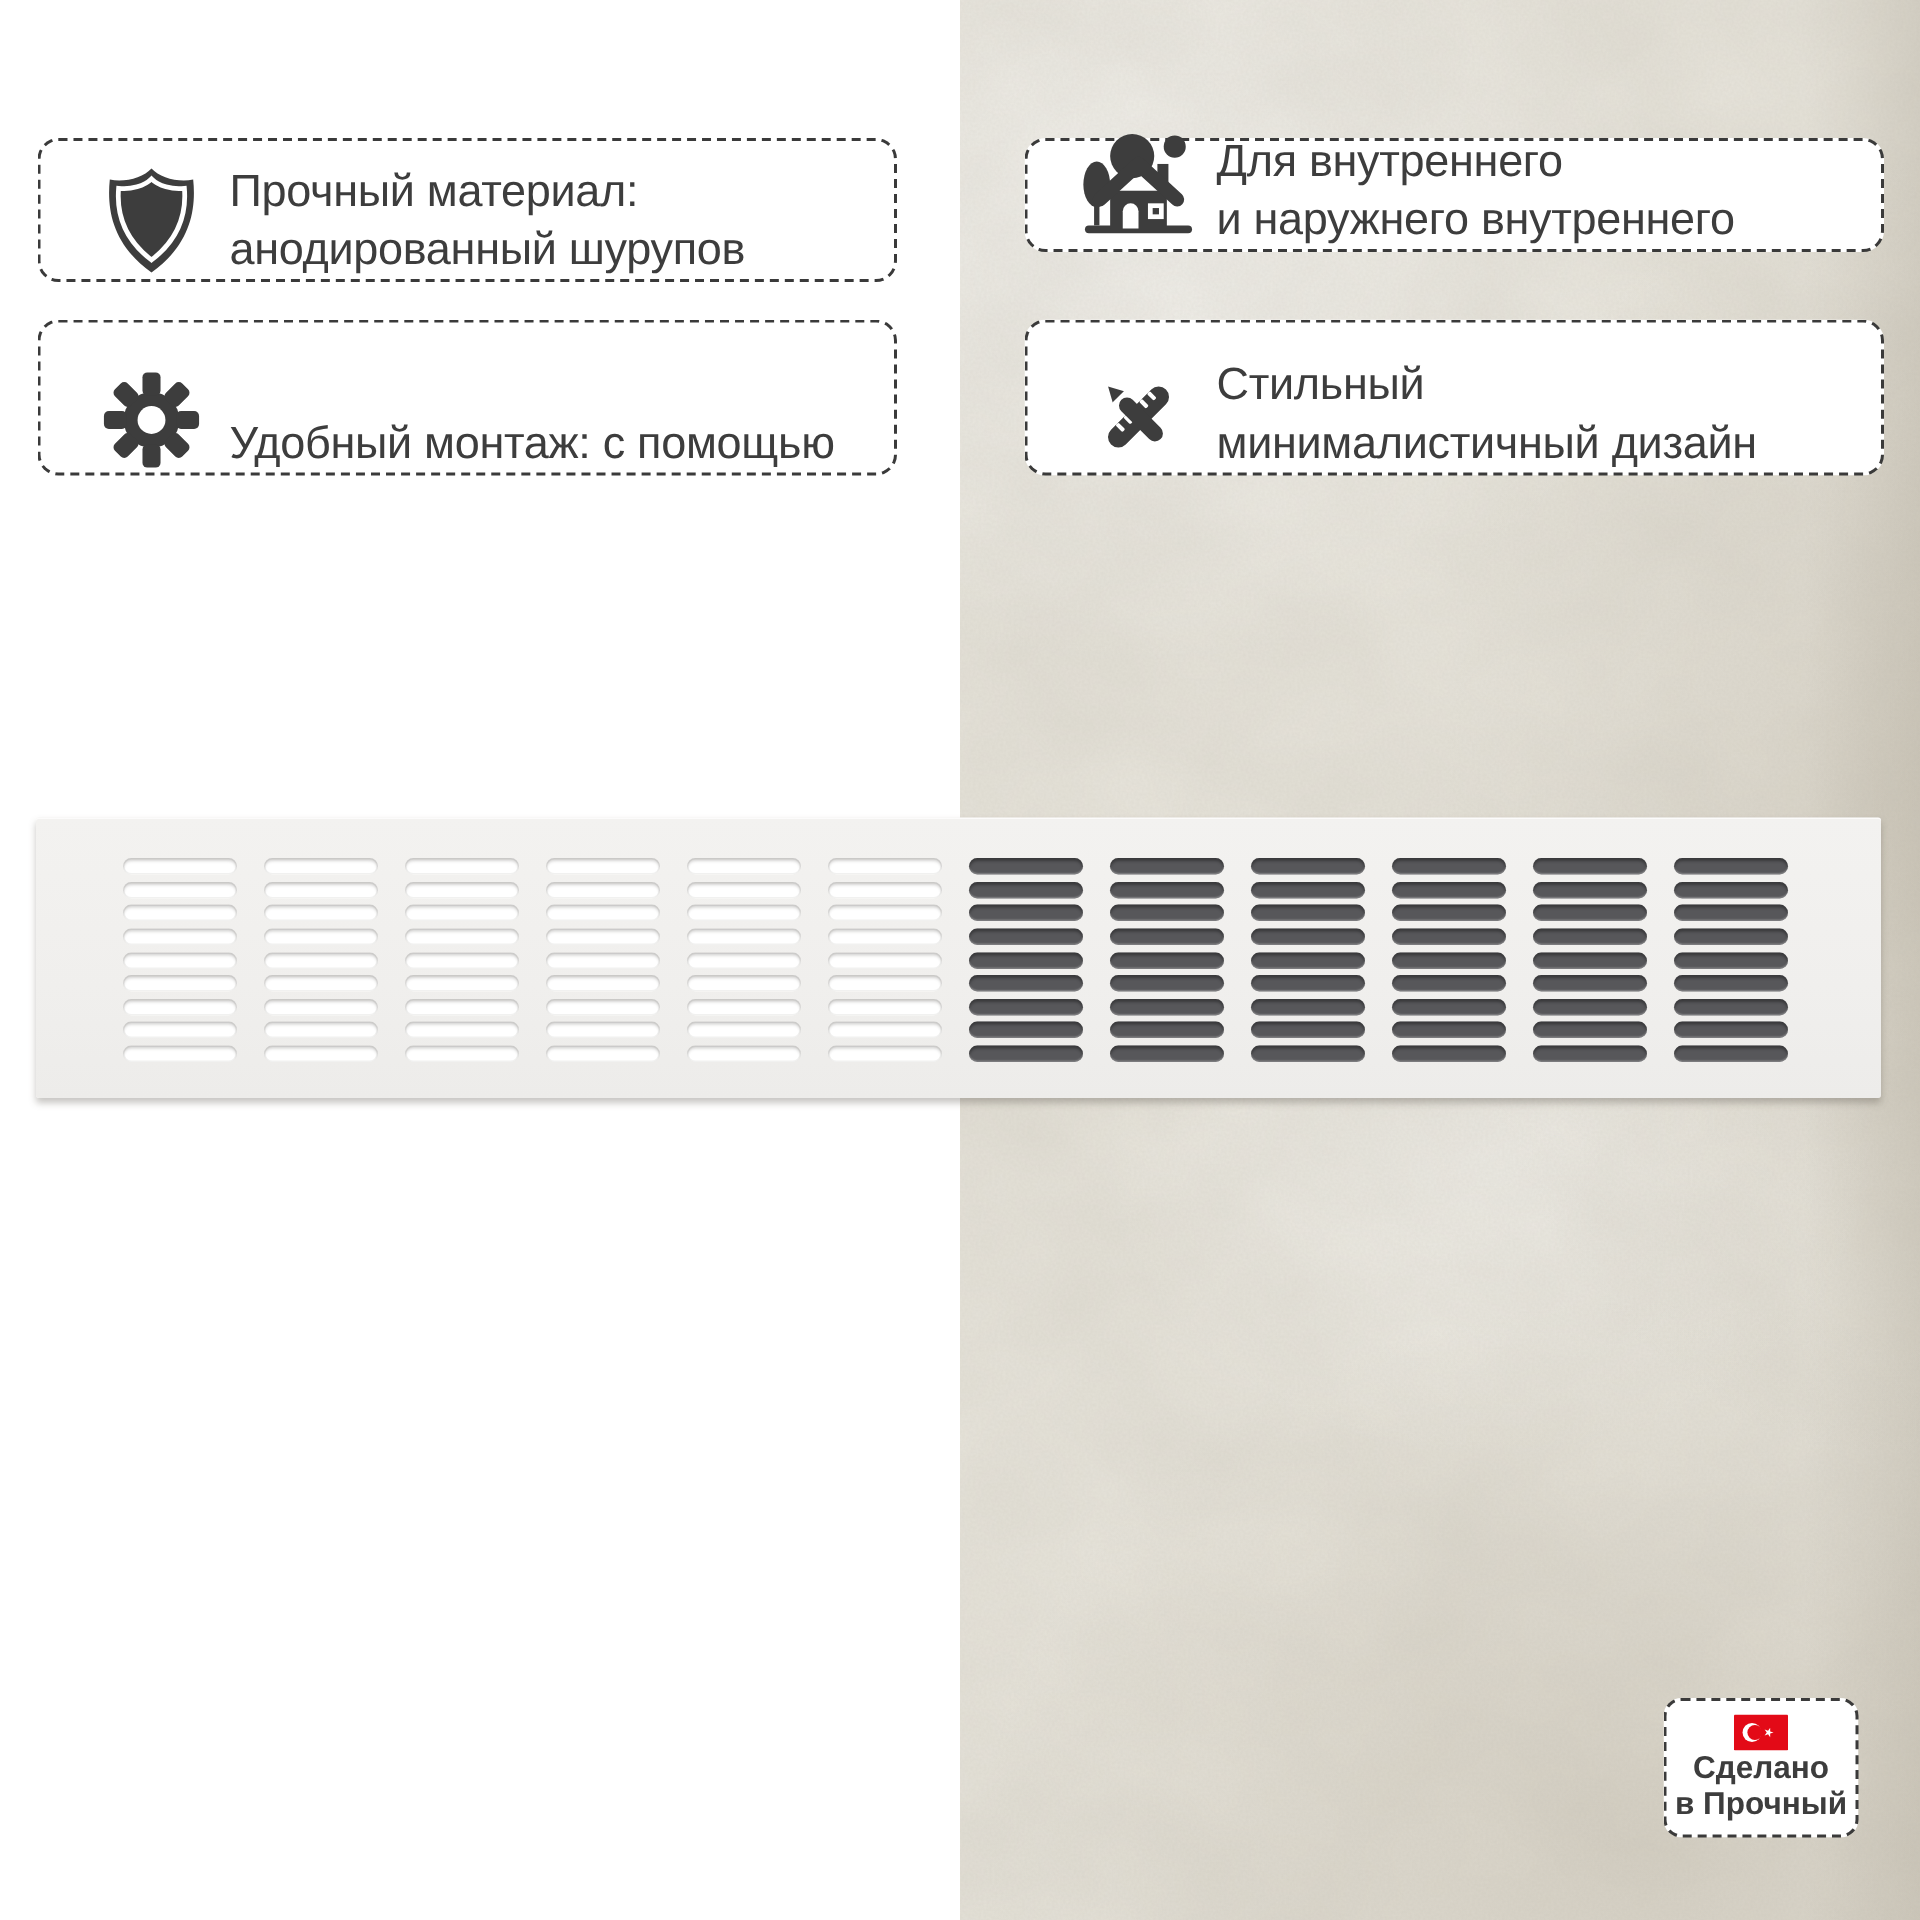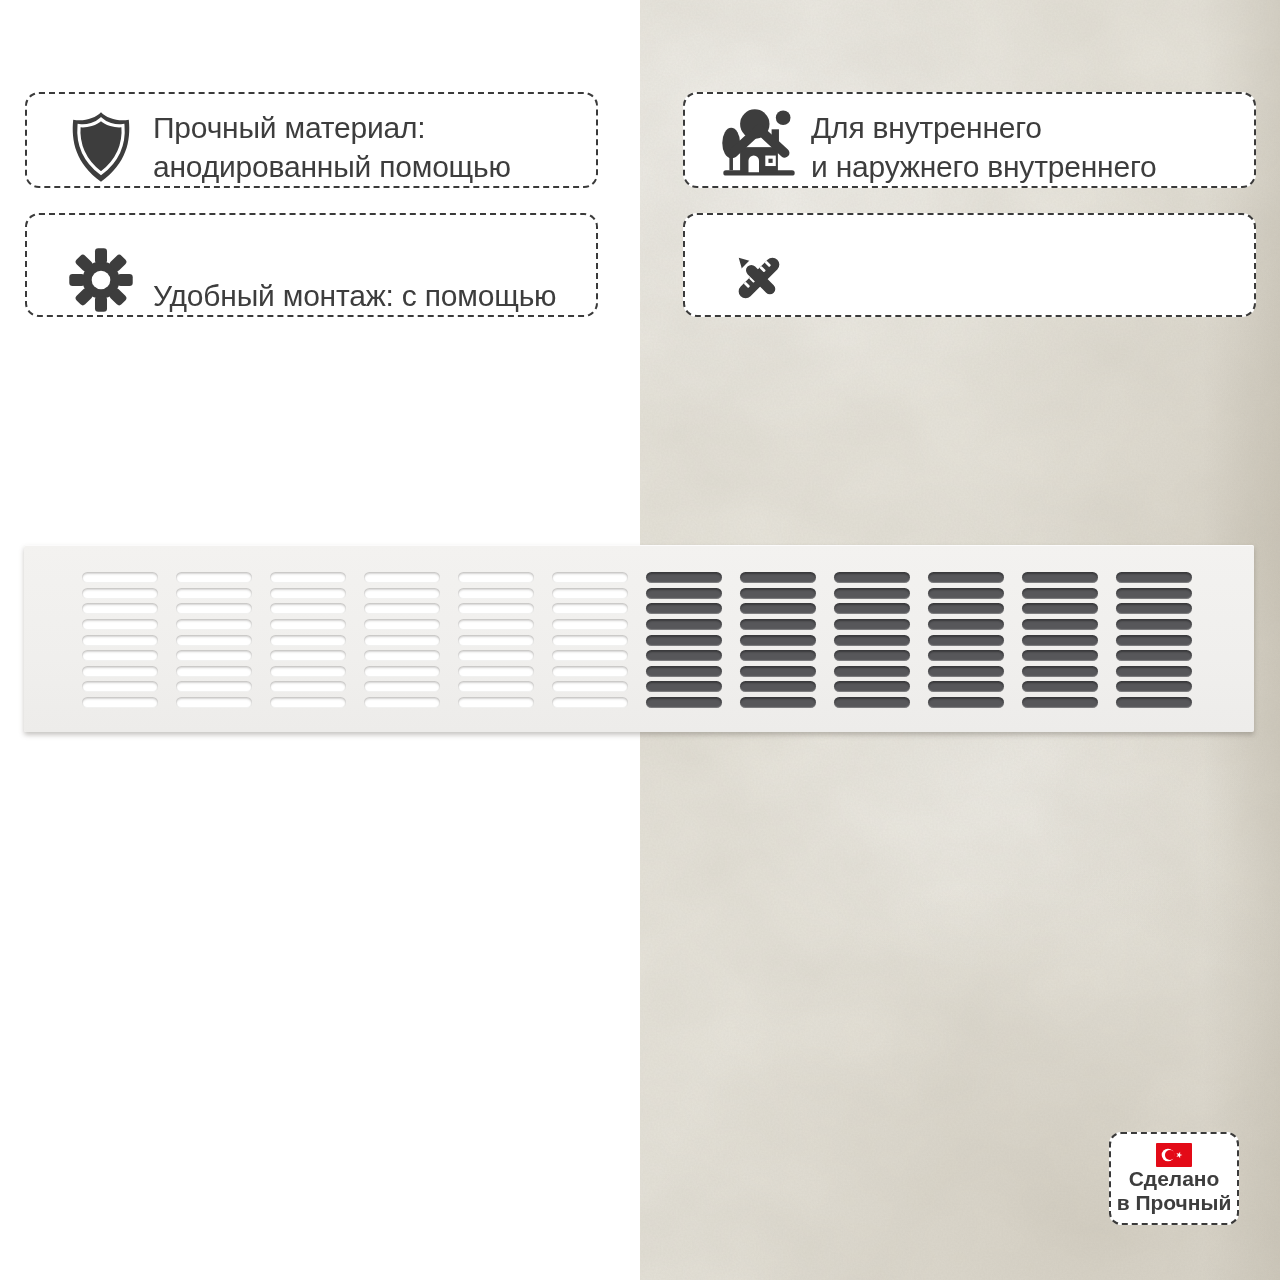--- a/index.html
+++ b/index.html
@@ -33,21 +33,21 @@
     background: var(--box-background, #fff);
     border: 2px dashed var(--box-border, #3a3a3a);
     border-radius: 14px;
     box-sizing: border-box;
     display: flex;
     align-items: flex-end;
     padding: 0 14px 0 30px;
   }
   .pos-1 { left: 25px;  top: 92px;  height: 96px; }
   .pos-2 { left: 25px;  top: 213px; height: 104px; }
-  .pos-3 { left: 683px; top: 92px;  height: 96px; }
+  .pos-3 { left: 683px; top: 92px;  height: 76px; }
   .pos-4 { left: 683px; top: 213px; height: 104px; }
 
   .feature-icon {
     flex: 0 0 88px;
     display: flex; align-items: center; justify-content: center;
     color: var(--icon, #3d3d3d);
   }
   .feature-text {
     margin-left: 8px;
     color: var(--text, #3d3d3d);
@@ -133,21 +133,21 @@
 
   <div class="feature-box pos-1">
     <div class="feature-icon">
       <svg viewBox="0 0 64 64" width="78" height="78">
         <path fill="currentColor" d="M32 3.5 C27.5 8.5 17.5 11.3 9.2 9.6 C7.4 27 11.2 45.5 32 60.5 C52.8 45.5 56.6 27 54.8 9.6 C46.5 11.3 36.5 8.5 32 3.5 Z"></path>
         <path fill="none" stroke="#ffffff" stroke-width="2.6" d="M32 9.2 C28.3 13 20.6 15.3 14 14.4 C12.9 27.6 16.2 41.5 32 53.6 C47.8 41.5 51.1 27.6 50 14.4 C43.4 15.3 35.7 13 32 9.2 Z"></path>
       </svg>
     </div>
     <div class="feature-text">
       <div>Прочный материал:</div>
-      <div>анодированный помощью</div>
+      <div>анодированный шурупов</div>
     </div>
   </div>
 
   <div class="feature-box pos-2">
     <div class="feature-icon">
       <svg viewBox="0 0 64 64" width="70" height="70">
         <g fill="currentColor">
           <circle cx="32" cy="32" r="17"></circle>
           <rect x="26.5" y="3" width="11" height="14" rx="3"></rect>
           <rect x="26.5" y="3" width="11" height="14" rx="3" transform="rotate(45 32 32)"></rect>
@@ -203,20 +203,24 @@
             <rect x="56" y="32.5" width="3" height="7" rx="1"></rect>
           </g>
         </g>
         <g transform="rotate(45 40 40)">
           <polygon points="9,40 19.5,34.2 19.5,45.8" fill="currentColor"></polygon>
           <rect x="22.5" y="34.2" width="40" height="11.6" rx="5.8" fill="currentColor"></rect>
           <rect x="19.5" y="34.2" width="2.4" height="11.6" fill="#ffffff"></rect>
         </g>
       </svg>
     </div>
+    <div class="feature-text">
+      <div>Стильный</div>
+      <div>минималистичный дизайн</div>
+    </div>
   </div>
 
   <div class="grille">
     <div class="grille-slots">
         <div class="slot-col">
           <div class="slot slot-light"></div>
           <div class="slot slot-light"></div>
           <div class="slot slot-light"></div>
           <div class="slot slot-light"></div>
           <div class="slot slot-light"></div>

